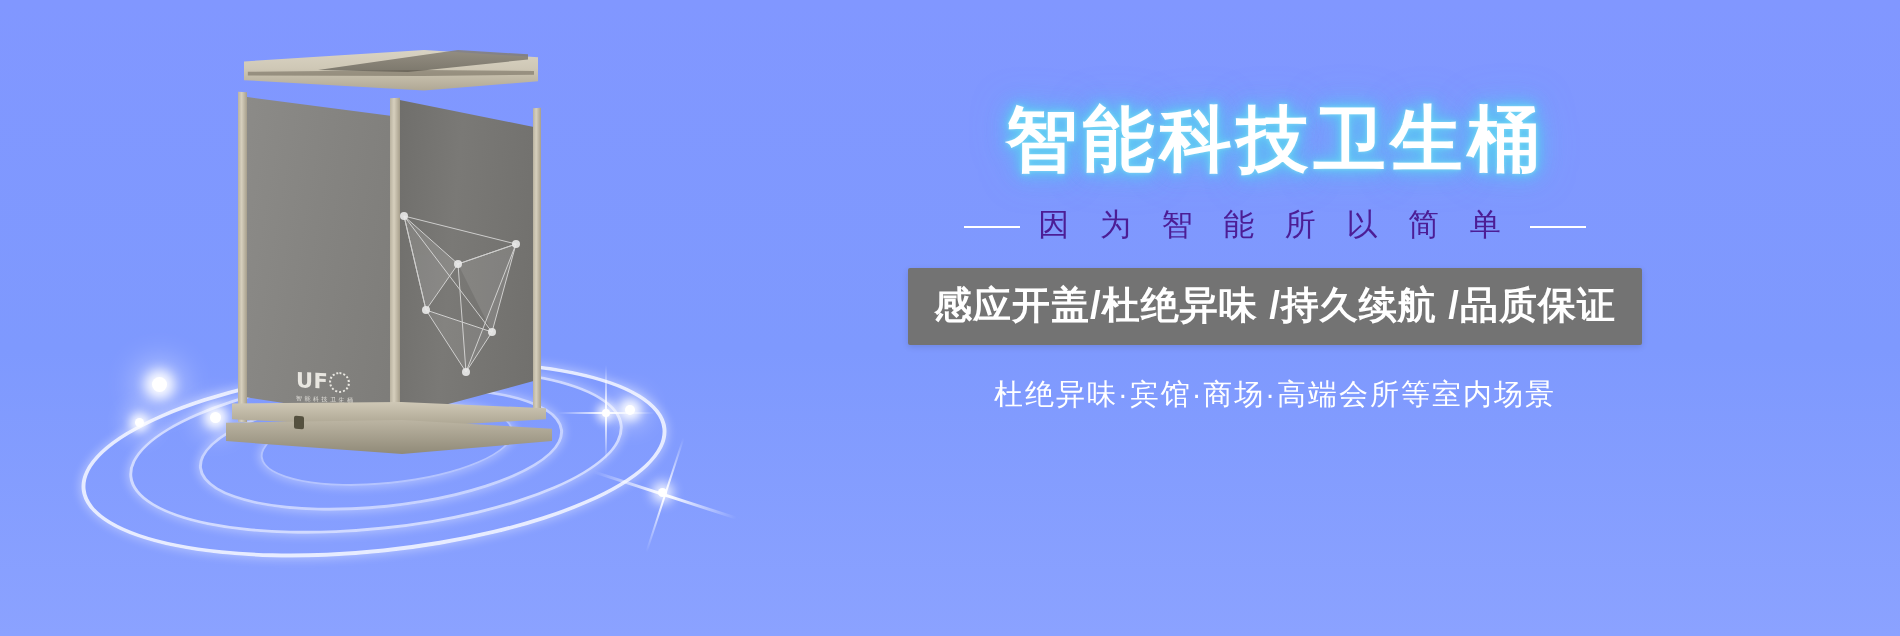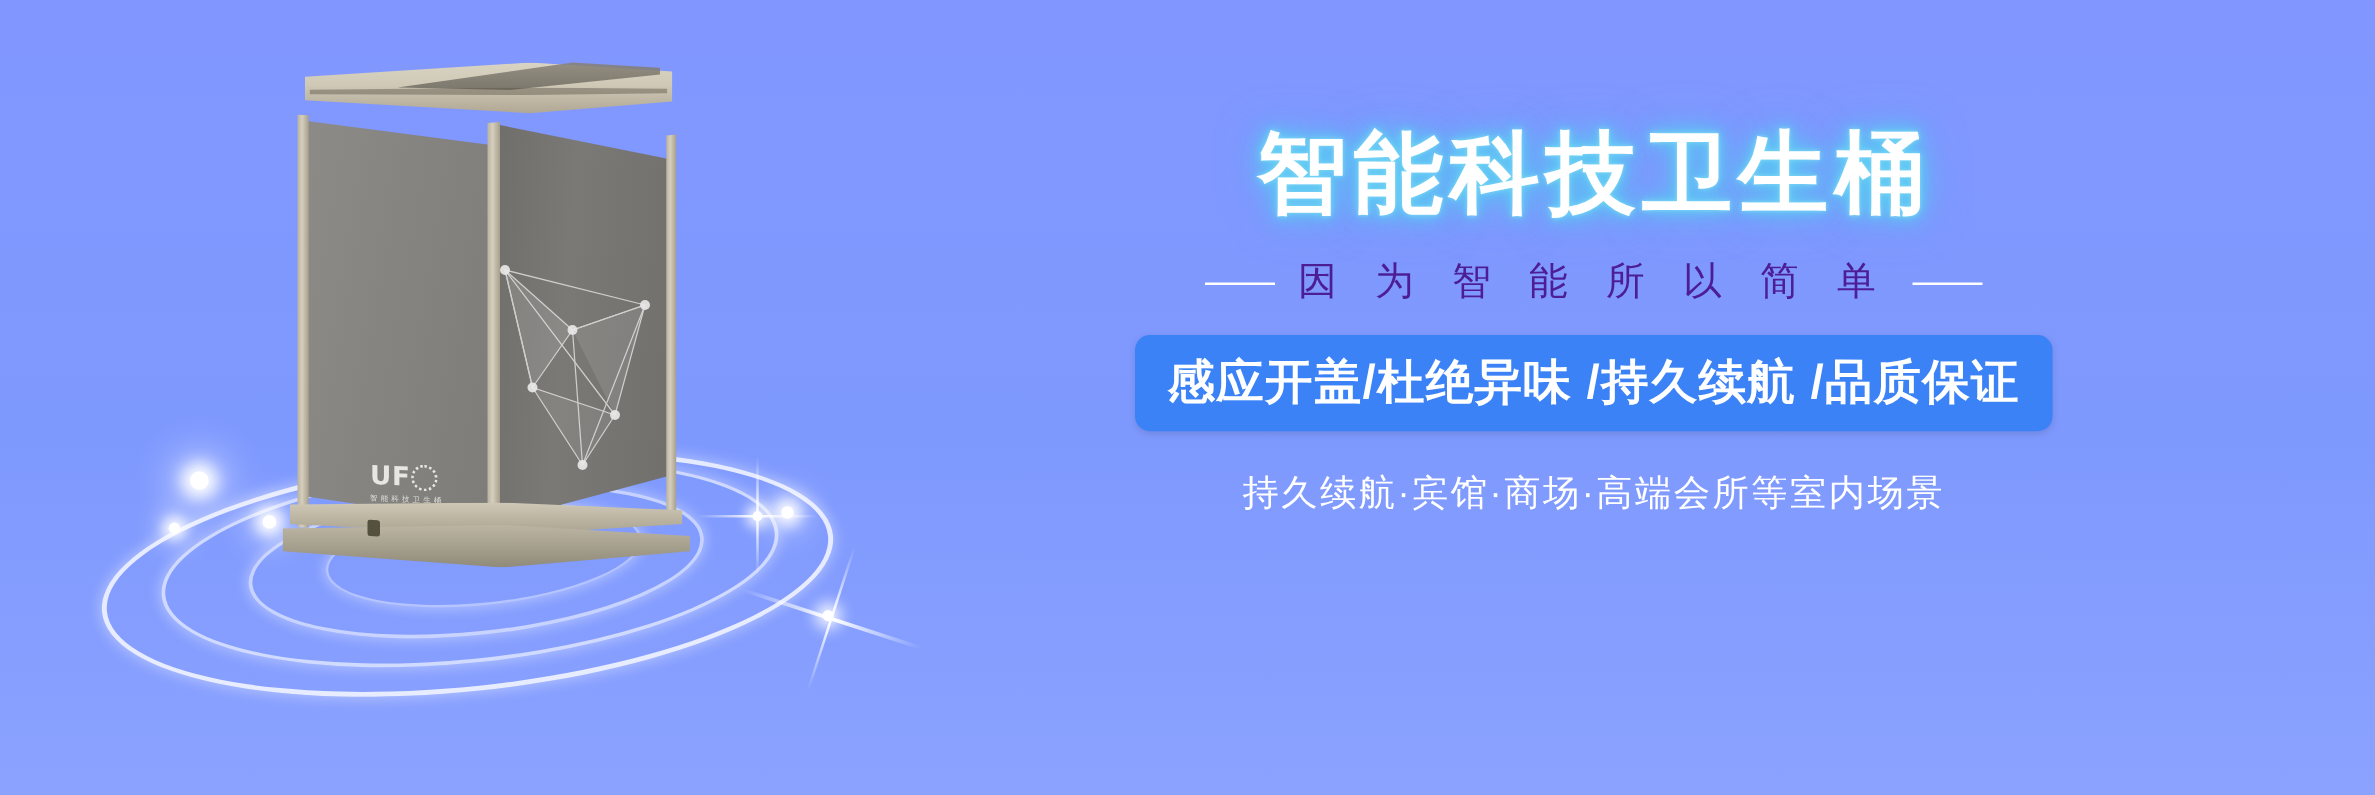--- a/index.html
+++ b/index.html
@@ -188,23 +188,23 @@
     margin:22px 0 0 0;
     font-size:31px;color:#4c1d95;letter-spacing:11px;
     font-weight:400;white-space:nowrap;
   }
   #subline .rule{
     display:inline-block;width:56px;height:2px;background:#fff;
     vertical-align:middle;margin:0 18px;
   }
   #features{
     display:inline-block;margin:22px 0 0 0;
-    background:#3b82f6;
+    background:#737373;
     color:#ffffff;font-size:38px;font-weight:700;letter-spacing:1px;
-    padding:12px 26px 14px 26px;border-radius:12px;
+    padding:12px 26px 14px 26px;border-radius:2px;
     box-shadow:0 2px 6px rgba(0,0,0,.12);
     white-space:nowrap;
   }
   #scenes{
     margin:30px 0 0 0;font-size:29px;color:#ffffff;letter-spacing:2px;
     font-weight:400;white-space:nowrap;
   }
 </style>
 </head>
 <body>
@@ -286,16 +286,16 @@
     <h1 id="headline">智能科技卫生桶</h1>
 
     <div id="subline">
       <span class="rule"></span><span>因 为 智 能  所 以 简 单</span><span class="rule"></span>
     </div>
 
     <div>
       <div id="features">感应开盖/杜绝异味 /持久续航 /品质保证</div>
     </div>
 
-    <div id="scenes">持久续航·宾馆·商场·高端会所等室内场景</div>
+    <div id="scenes">杜绝异味·宾馆·商场·高端会所等室内场景</div>
 
   </div>
 </div>
 
 </body></html>

